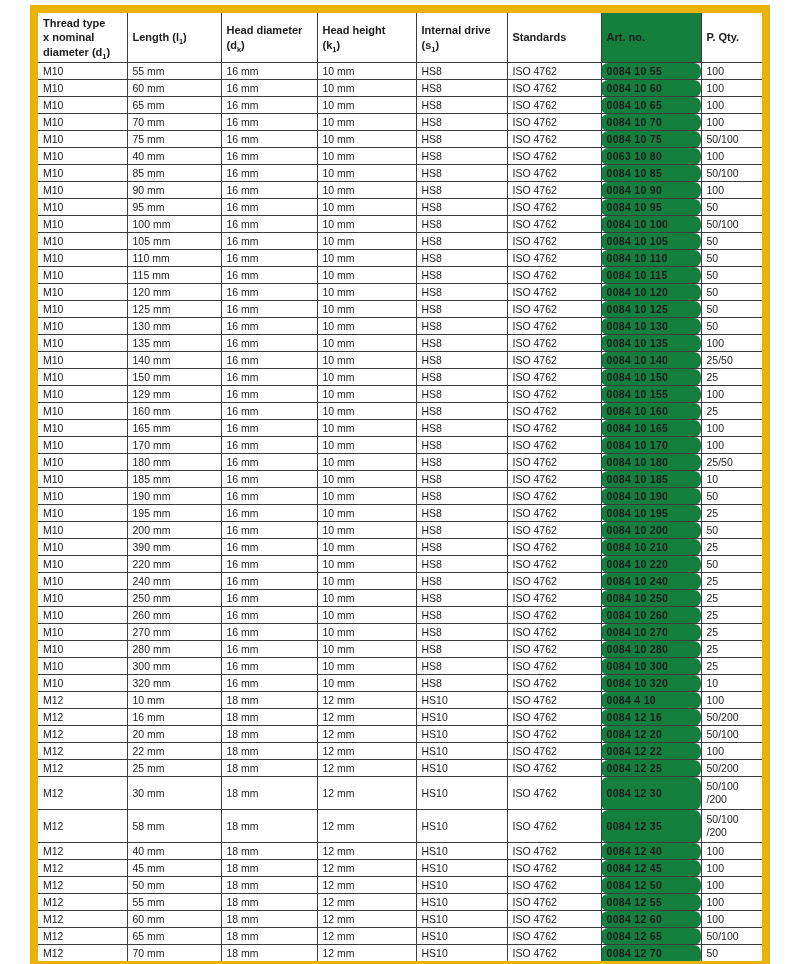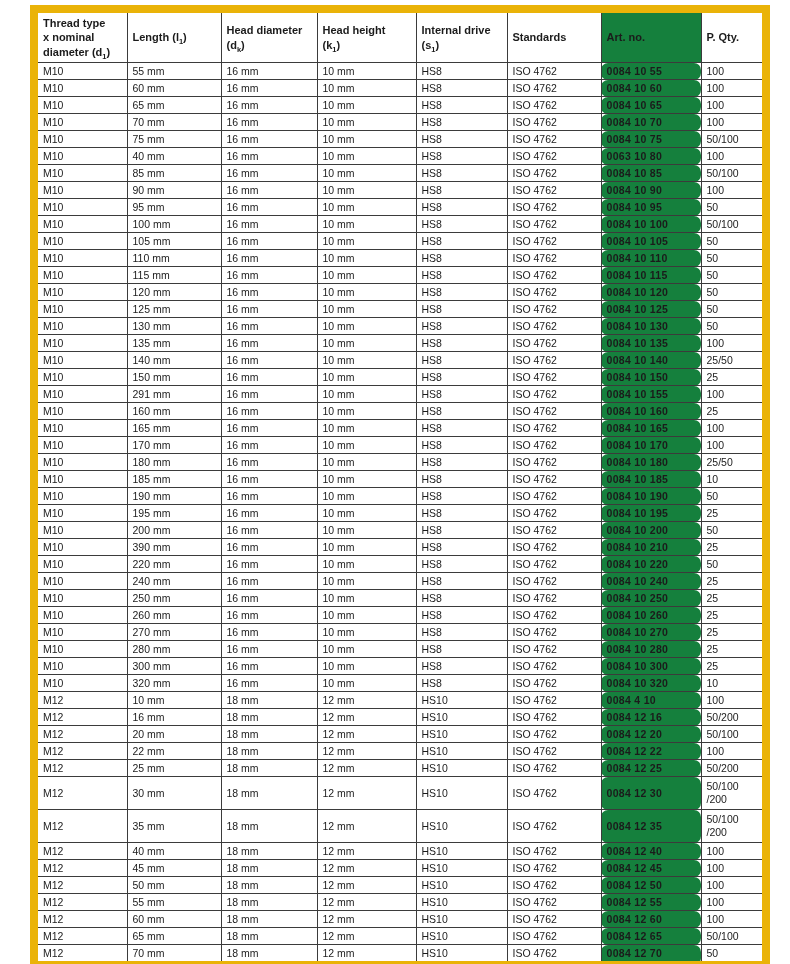--- a/index.html
+++ b/index.html
@@ -287,21 +287,21 @@
           <td>150 mm</td>
           <td>16 mm</td>
           <td>10 mm</td>
           <td>HS8</td>
           <td>ISO 4762</td>
           <td class="col-artno">0084 10 150</td>
           <td>25</td>
         </tr>
         <tr>
           <td>M10</td>
-          <td>291 mm</td>
+          <td>129 mm</td>
           <td>16 mm</td>
           <td>10 mm</td>
           <td>HS8</td>
           <td>ISO 4762</td>
           <td class="col-artno">0084 10 155</td>
           <td>100</td>
         </tr>
         <tr>
           <td>M10</td>
           <td>160 mm</td>
@@ -528,21 +528,21 @@
           <td>18 mm</td>
           <td>12 mm</td>
           <td>HS10</td>
           <td>ISO 4762</td>
           <td class="col-artno">0084 12 30</td>
           <td>50/100
 /200</td>
         </tr>
         <tr class="tall">
           <td>M12</td>
-          <td>35 mm</td>
+          <td>58 mm</td>
           <td>18 mm</td>
           <td>12 mm</td>
           <td>HS10</td>
           <td>ISO 4762</td>
           <td class="col-artno">0084 12 35</td>
           <td>50/100
 /200</td>
         </tr>
         <tr>
           <td>M12</td>

